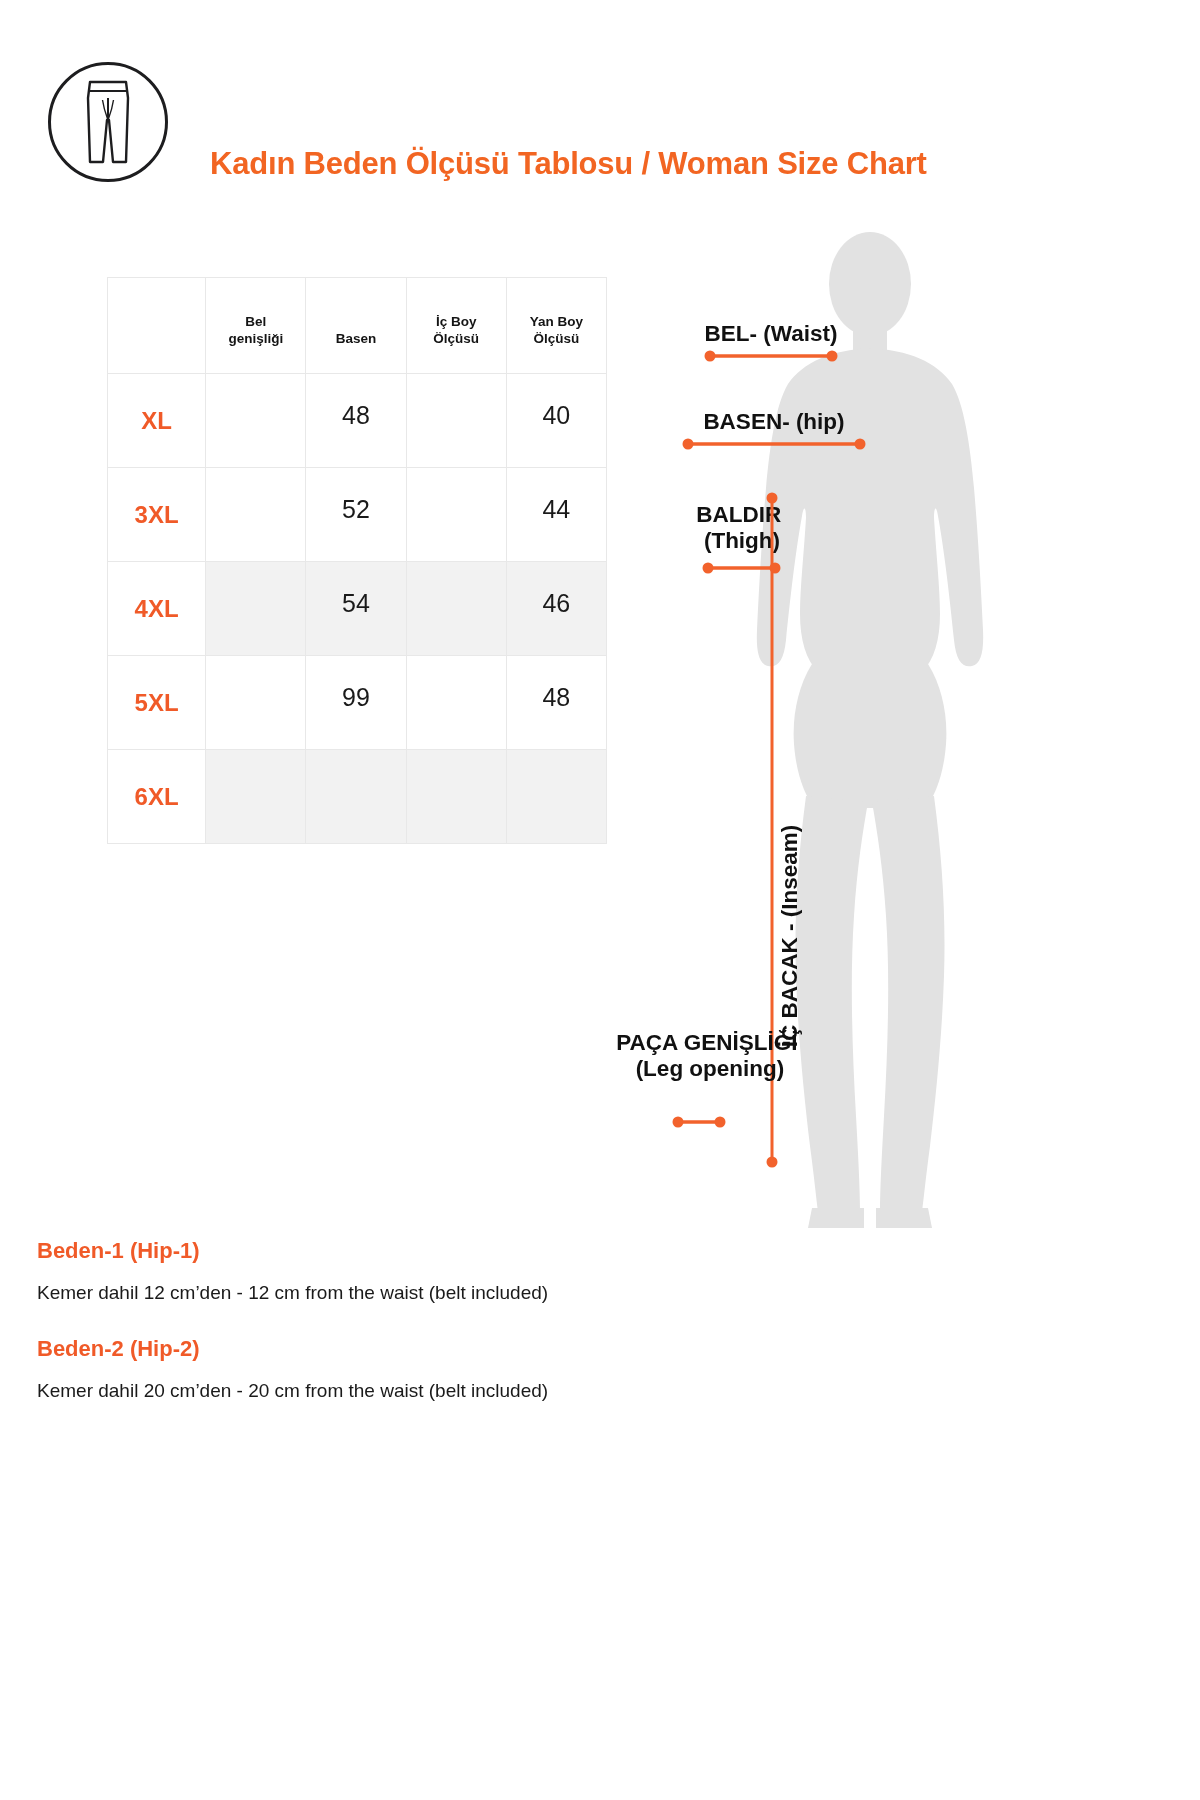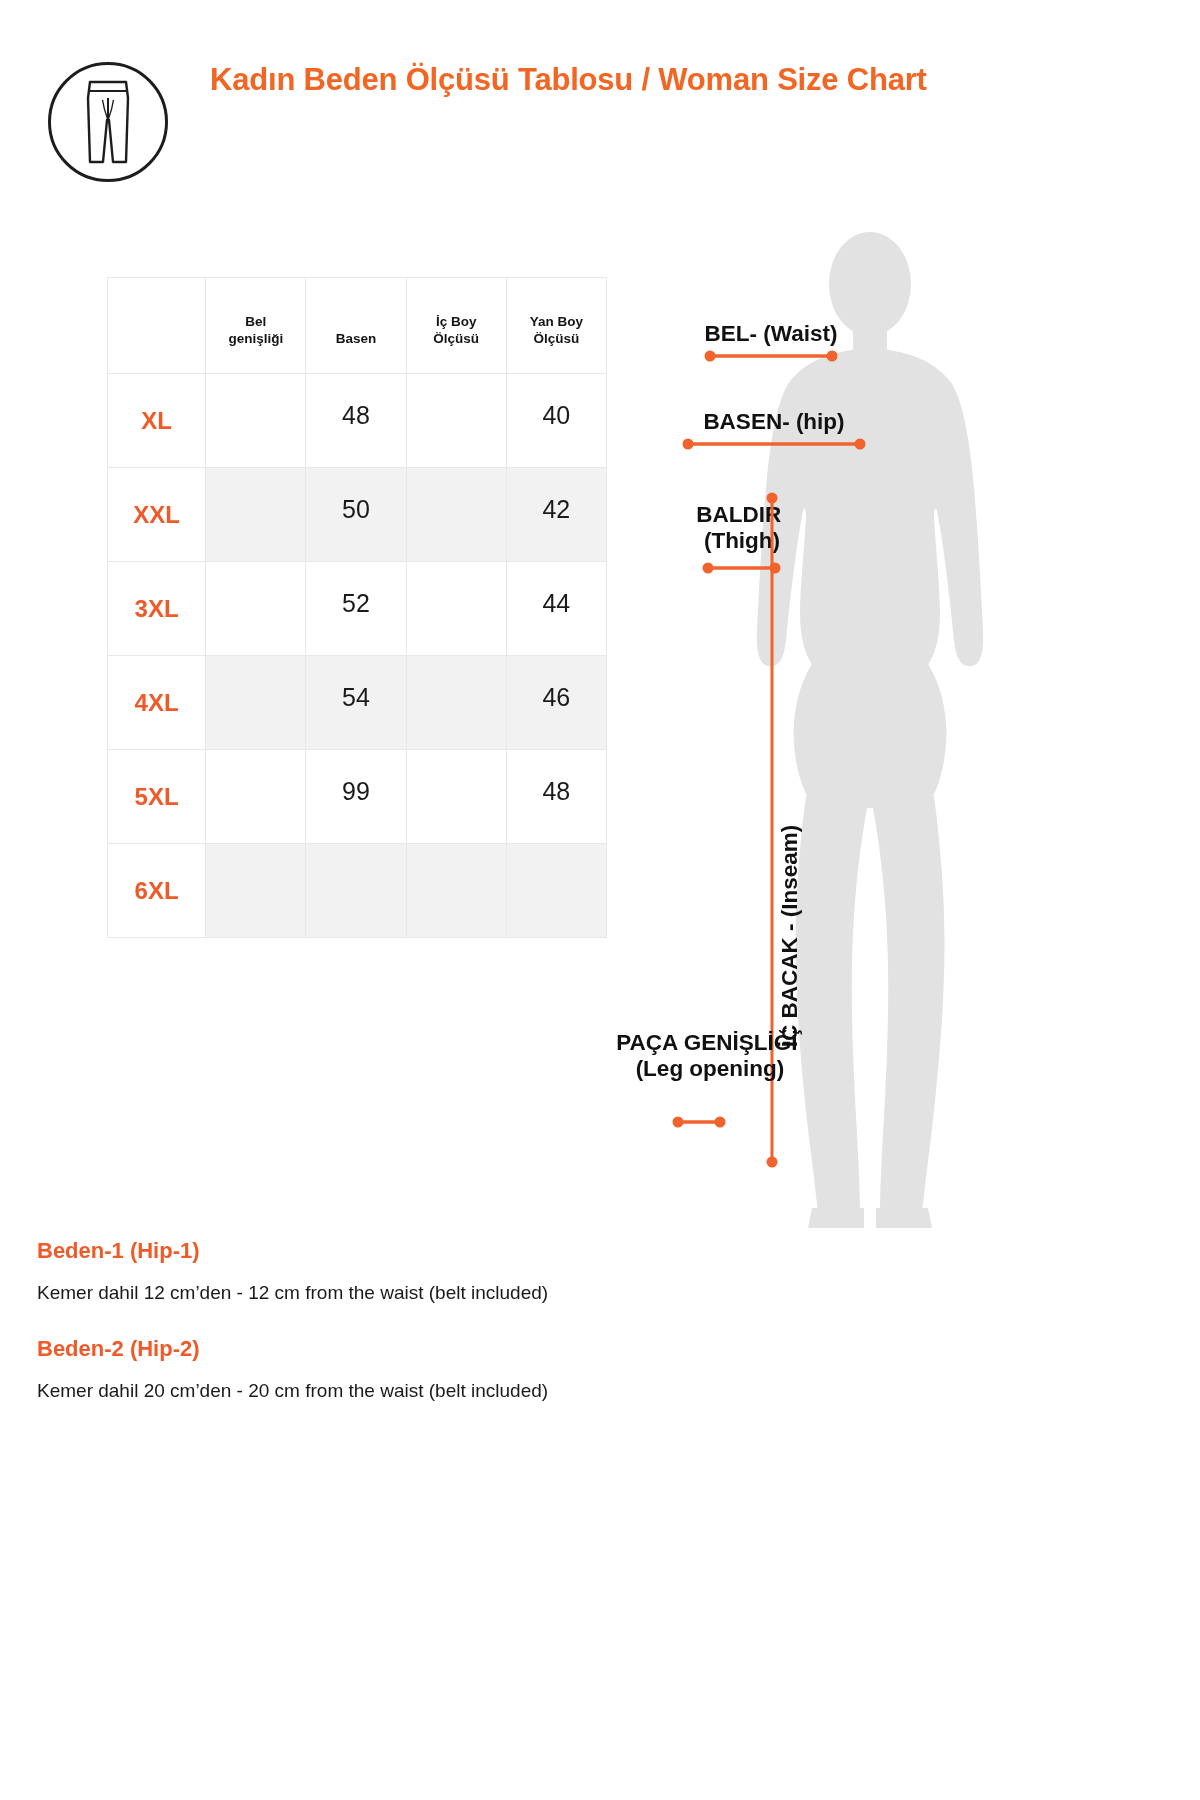--- a/index.html
+++ b/index.html
@@ -18,21 +18,21 @@
   }
 
   
   .header {
     position: absolute;
     left: 48px;
     top: 62px;
     width: 1100px;
     height: 120px;
     display: flex;
-    align-items: flex-start;
+    align-items: flex-end;
   }
   .logo-circle {
     width: 120px;
     height: 120px;
     border-radius: 50%;
     border: 3px solid #1d1d1f;
     display: flex;
     align-items: center;
     justify-content: center;
     flex: 0 0 auto;
@@ -166,27 +166,20 @@
         </tr>
       </thead>
       <tbody>
         <tr>
           <td class="size-cell">XL</td>
           <td class="val"></td>
           <td class="val">48</td>
           <td class="val"></td>
           <td class="val">40</td>
         </tr>
-        <tr class="shaded">
-          <td class="size-cell">XXL</td>
-          <td class="val"></td>
-          <td class="val">50</td>
-          <td class="val"></td>
-          <td class="val">42</td>
-        </tr>
         <tr>
           <td class="size-cell">3XL</td>
           <td class="val"></td>
           <td class="val">52</td>
           <td class="val"></td>
           <td class="val">44</td>
         </tr>
         <tr class="shaded">
           <td class="size-cell">4XL</td>
           <td class="val"></td>

